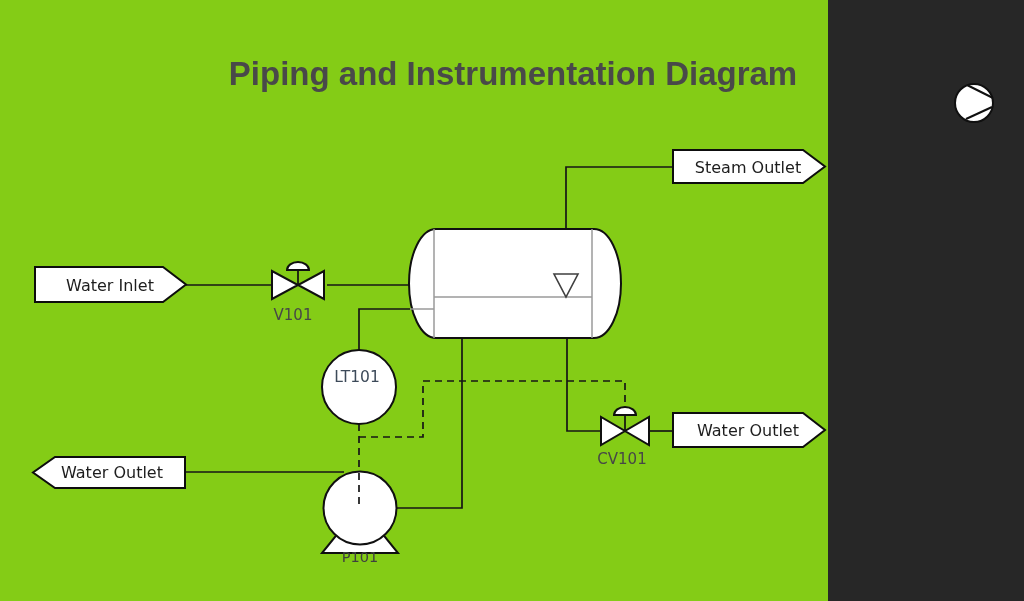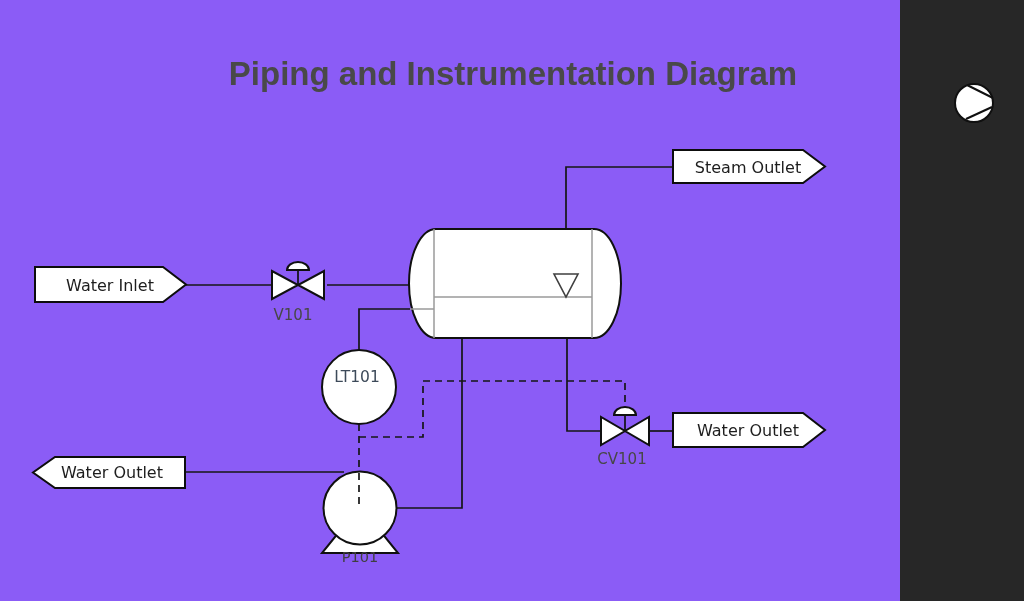--- a/index.html
+++ b/index.html
@@ -5,23 +5,23 @@
   html, body {
     margin: 0;
     padding: 0;
     background: #272727;
     width: 1024px;
     height: 601px;
     overflow: hidden;
   }
   .canvas {
     position: relative;
-    width: 900px;
+    width: 828px;
     height: 601px;
-    background: #8b5cf6;
+    background: #84cc16;
   }
   svg { display: block; }
   .title-text {
     font-family: "Liberation Sans", sans-serif;
     font-weight: bold;
     font-size: 33px;
     fill: #494949;
   }
   .flag-text {
     font-family: "DejaVu Sans", sans-serif;

